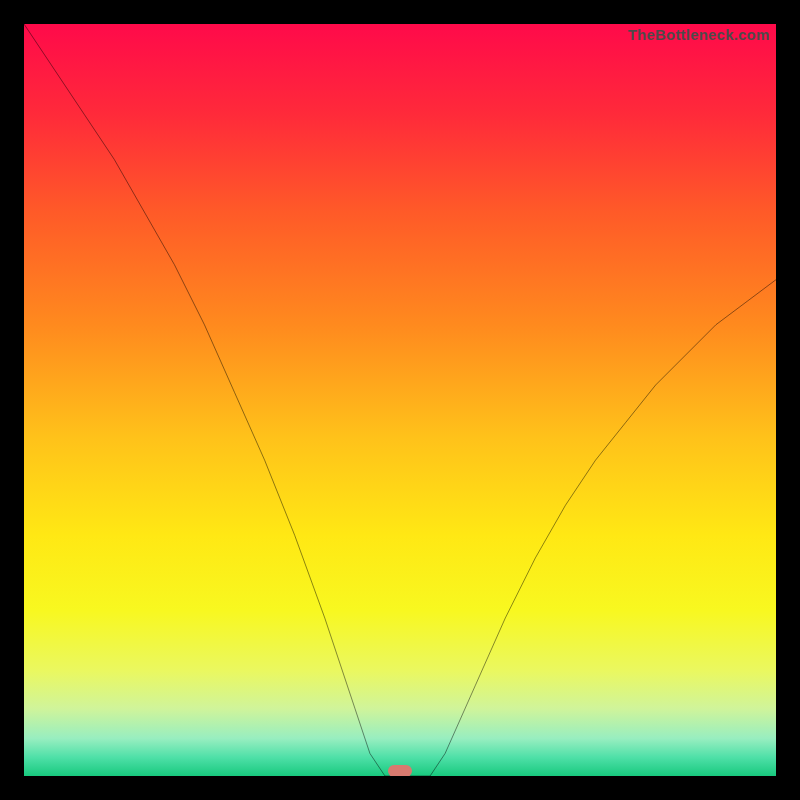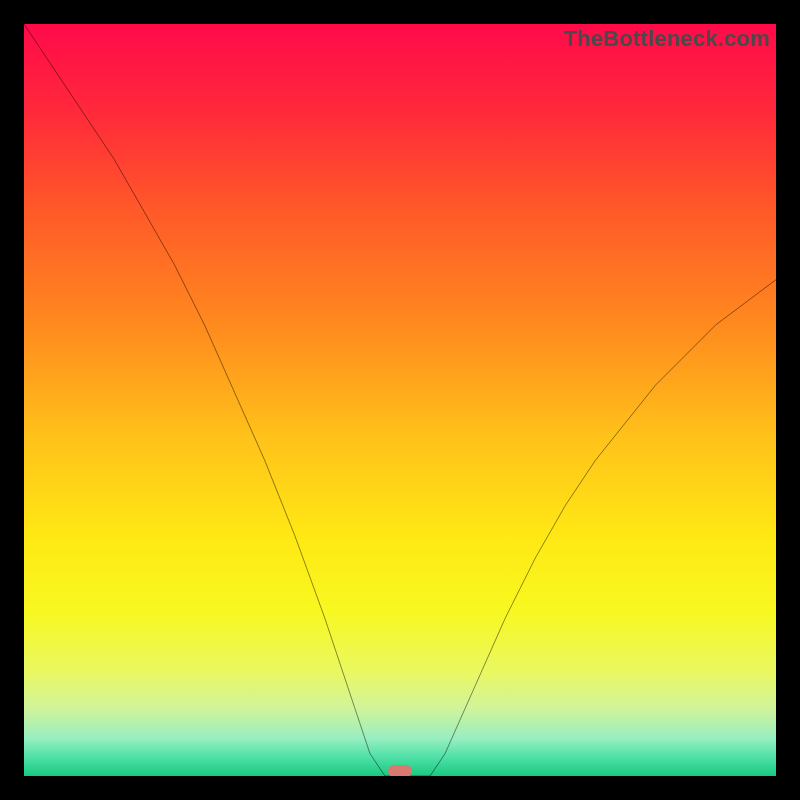--- a/index.html
+++ b/index.html
@@ -37,21 +37,21 @@
     left: 0;
     top: 0;
     width: 100%;
     height: 100%;
   }
   .watermark {
     position: absolute;
     top: 2px;
     right: 6px;
     color: #4a4a4a;
-    font-size: 22px;
+    font-size: 15px;
     font-weight: 600;
     letter-spacing: 0.2px;
     user-select: none;
   }
   .marker {
     position: absolute;
     width: 24px;
     height: 12px;
     border-radius: 6px;
     background: #d87a6f;

